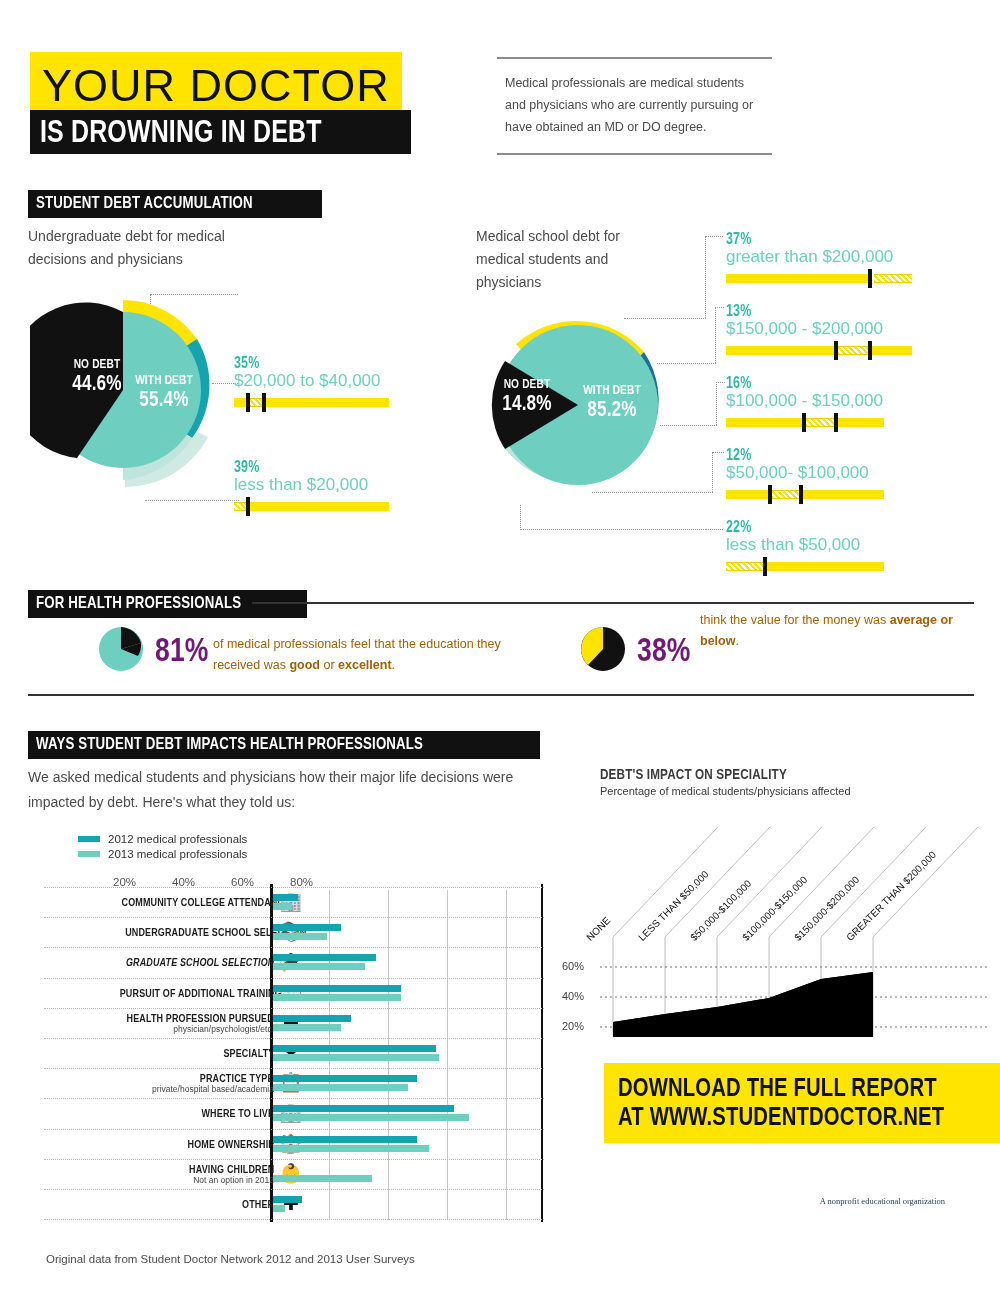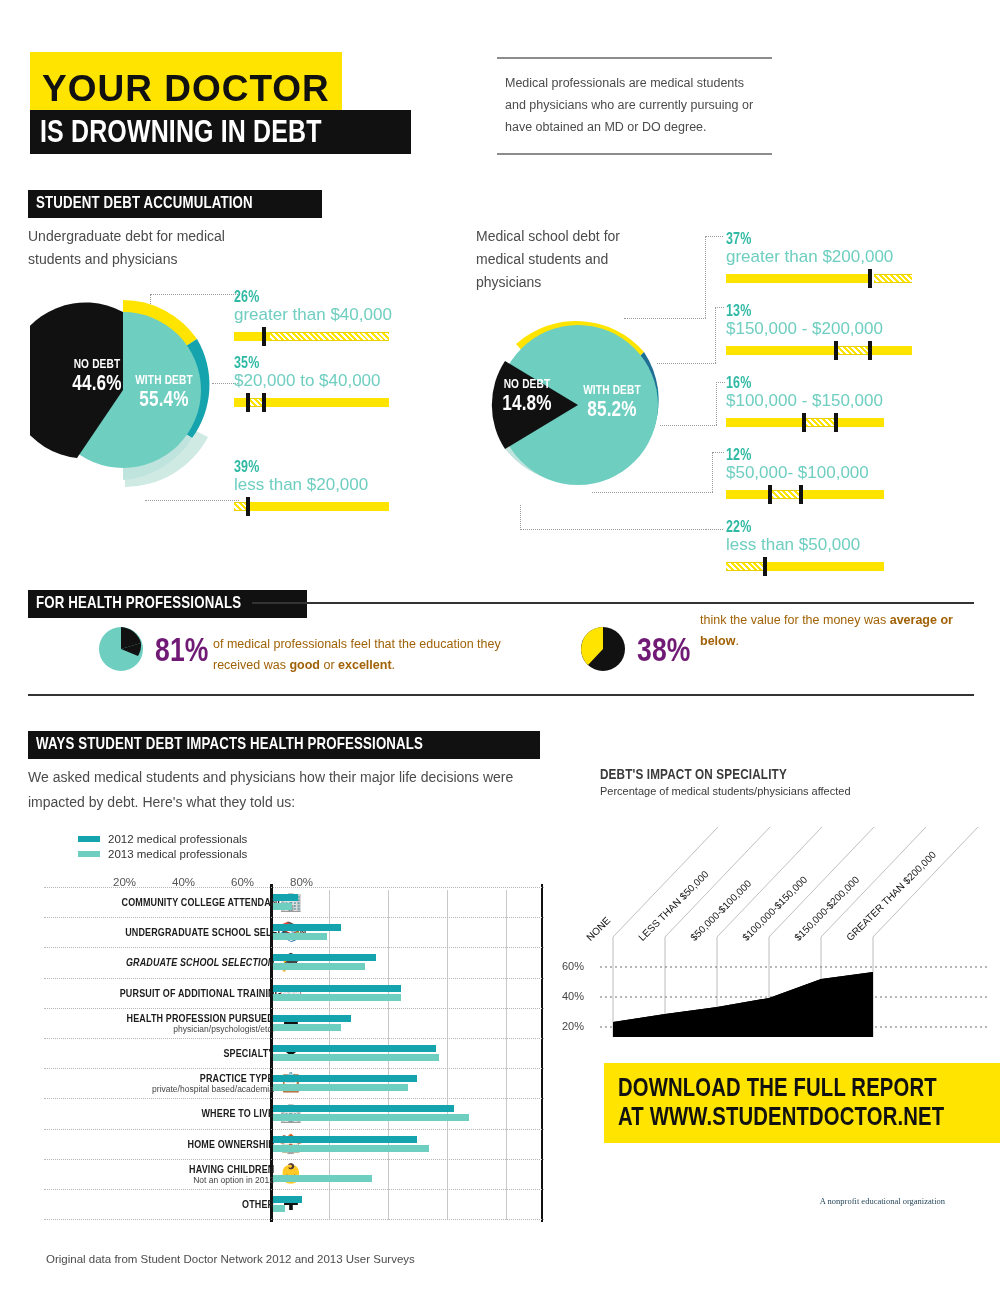--- a/index.html
+++ b/index.html
@@ -16,22 +16,22 @@
   
   .abs { position:absolute; }
   .cond { font-family:"Liberation Sans", sans-serif; font-weight:bold;
           transform:scaleX(0.78); transform-origin:left center;
           letter-spacing:0.2px; white-space:nowrap; }
 
   
   #title-yellow {
     left:30px; top:52px;
     background:#ffe400; color:#111111;
-    font-size:37px; font-weight:bold; letter-spacing:1px;
-    padding:18px 12px 5px 12px; line-height:1.0;
+    font-size:45px; font-weight:normal; letter-spacing:1px;
+    padding:11px 12px 5px 12px; line-height:1.0;
   }
   #title-black {
     left:30px; top:110px;
     background:#111111; color:#ffffff;
     font-size:30px; line-height:1.0;
     padding:5px 10px 7px 10px;
   }
   #title-black .cond { font-size:32px; display:block; }
 
   #intro-box { left:497px; top:57px; width:275px; }
@@ -129,21 +129,21 @@
   <div class="abs" id="intro-box">
     <div class="rule"></div>
     <p>Medical professionals are medical students and physicians who are currently pursuing or have obtained an MD or DO degree.</p>
     <div class="rule"></div>
   </div>
 
   <div class="abs sec-head" style="left:28px; top:190px;">
     <span class="cond">STUDENT DEBT ACCUMULATION</span>
   </div>
 
-  <div class="abs pie-caption" style="left:28px; top:225px; width:250px;">Undergraduate debt for medical students and physicians</div>
+  <div class="abs pie-caption" style="left:28px; top:225px; width:250px;">Undergraduate debt for medical decisions and physicians</div>
 
   <div class="pie-wrap" style="left:30px; top:295px; width:200px; height:195px;">
     <svg width="200" height="195" viewBox="0 0 200 195">
 
       <path d="M 95 192 A 94 94 0 0 0 178 142 L 166 136 A 81 81 0 0 1 95 179 Z" fill="#cfe9e3"></path>
 
       <path d="M 93 5 A 90 90 0 0 1 167 44 L 156 51 A 77 77 0 0 0 93 18 Z" fill="#ffe400"></path>
 
       <path d="M 167 44 A 90 90 0 0 1 162 143 L 151 136 A 77 77 0 0 0 156 51 Z" fill="#15a3ae"></path>
 
@@ -161,31 +161,20 @@
       <span class="cond l1" style="transform-origin:center;">WITH DEBT</span>
       <span class="cond l2" style="transform-origin:center;">55.4%</span>
     </div>
   </div>
 
   <div class="dash abs" style="left:150px; top:294px; width:88px; border-top-width:1px;"></div>
   <div class="dash abs" style="left:150px; top:294px; height:10px; border-left-width:1px;"></div>
   <div class="dash abs" style="left:212px; top:383px; width:26px; border-top-width:1px;"></div>
   <div class="dash abs" style="left:145px; top:500px; width:94px; border-top-width:1px;"></div>
 
-  <div class="legrow" style="left:234px; top:288px; width:160px;">
-    <div class="pct">
-        <span class="cond">26%</span>
-      </div>
-    <div class="lbl">greater than $40,000</div>
-    <div class="rangebar" style="width:155px;">
-      <div class="base" style="left:0; width:155px;"></div>
-      <div class="hatch" style="left:36px; width:119px;"></div>
-      <div class="tick" style="left:28px;"></div>
-    </div>
-  </div>
 
   <div class="legrow" style="left:234px; top:354px; width:160px;">
     <div class="pct">
         <span class="cond">35%</span>
       </div>
     <div class="lbl">$20,000 to $40,000</div>
     <div class="rangebar" style="width:155px;">
       <div class="base" style="left:0; width:155px;"></div>
       <div class="hatch" style="left:15px; width:15px;"></div>
       <div class="tick" style="left:12px;"></div>

